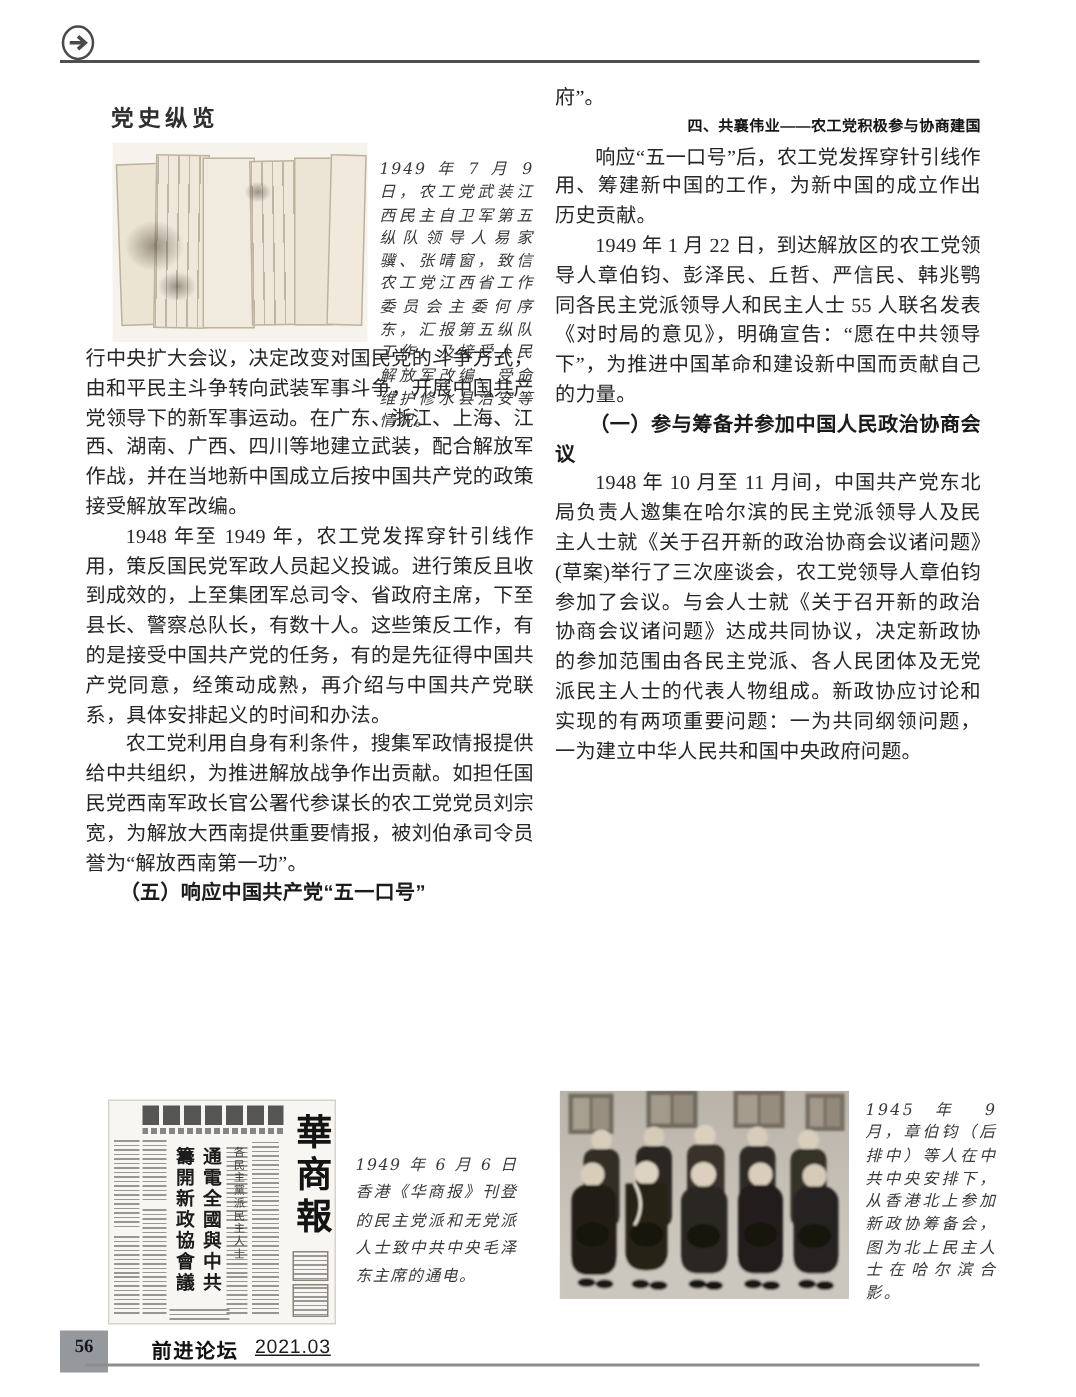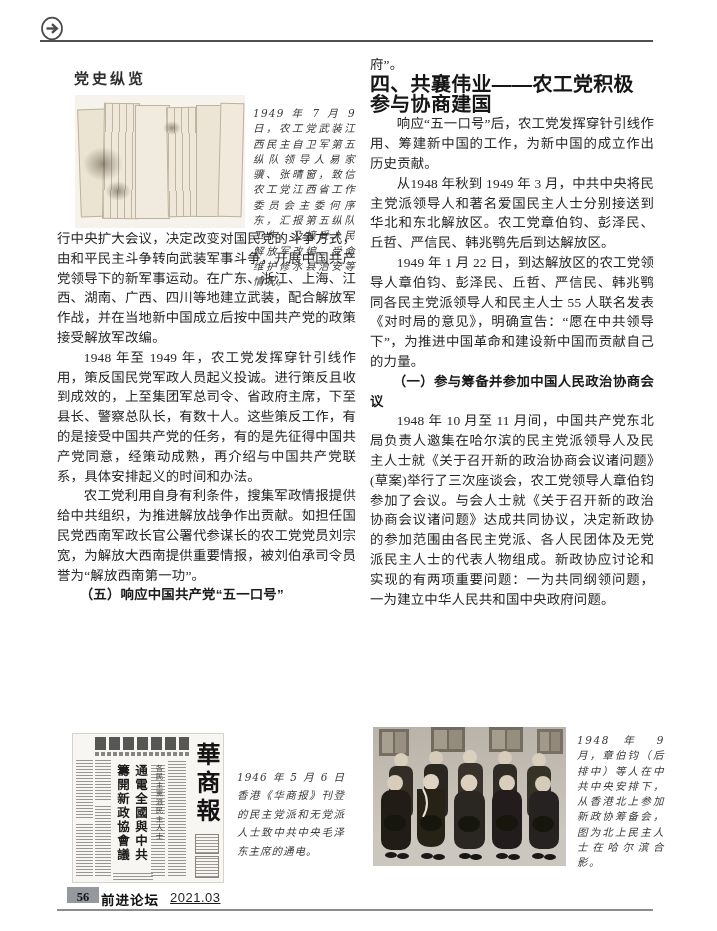--- a/index.html
+++ b/index.html
@@ -26,21 +26,21 @@
   .col-text p{margin:0;}
   .indent{text-indent:2em;}
   .subhead{
     margin:0;font-weight:700;text-indent:1.7em;
     font-family:"Liberation Sans","DejaVu Sans",sans-serif;
     font-size:13.4px;color:#1b1b1b;letter-spacing:.2px;
   }
   .section-head{
     margin:11px 0 9px 0;font-weight:700;
     font-family:"Liberation Sans","DejaVu Sans",sans-serif;
-    font-size:20px;color:#161616;letter-spacing:.3px;text-align:left;text-indent:0;
+    font-size:10px;color:#161616;letter-spacing:.3px;text-align:right;text-indent:0;
   }
   
   .caption{
     position:absolute;
     font-family:"DejaVu Serif","Liberation Serif",serif;
     font-style:italic;
     font-size:10.5px;line-height:15.3px;letter-spacing:1.2px;
     text-align:justify;color:#3a3a3a;
   }
   .caption.wide{line-height:18.4px;letter-spacing:1px;}
@@ -88,21 +88,21 @@
   .np-head .kicker{font-size:7.5px;letter-spacing:1px;color:#444;margin-bottom:2px;}
   .np-head .hl{
     font-family:"Liberation Sans","DejaVu Sans",sans-serif;
     font-weight:700;font-size:12.5px;letter-spacing:1.5px;line-height:16px;
   }
   .np-t{position:absolute;background:repeating-linear-gradient(0deg, rgba(55,55,55,.5) 0 1px, transparent 1px 3px);}
   
   .groupphoto{position:absolute;left:373px;top:727px;width:193px;height:139px;overflow:hidden;}
   
   .pg-badge{
-    position:absolute;left:67px;top:887px;width:32px;height:16px;
+    position:absolute;left:40px;top:887px;width:32px;height:28px;
     background:#95989c;color:#15151f;
     font-family:"Liberation Serif","DejaVu Serif",serif;
     font-weight:700;font-size:12.5px;line-height:20px;text-align:center;
   }
   .ft-journal{
     position:absolute;left:101px;top:889px;
     font-family:"Liberation Sans","DejaVu Sans",sans-serif;
     font-weight:700;font-size:13.5px;color:#111;letter-spacing:1px;
   }
   .ft-issue{
@@ -158,27 +158,26 @@
   </div>
   <div class="np-t" style="left:3px;top:26px;width:17px;height:58px;"></div>
   <div class="np-t" style="left:3px;top:90px;width:17px;height:52px;"></div>
   <div class="np-t" style="left:22px;top:26px;width:16px;height:40px;"></div>
   <div class="np-t" style="left:22px;top:70px;width:16px;height:72px;"></div>
   <div class="np-t" style="left:40px;top:138px;width:40px;height:8px;"></div>
   <div class="np-t" style="left:78px;top:30px;width:14px;height:50px;"></div>
   <div class="np-t" style="left:78px;top:84px;width:14px;height:58px;"></div>
   <div class="np-t" style="left:95px;top:26px;width:18px;height:116px;"></div>
 </div>
-<div class="caption wide" style="left:237px;top:768px;width:108px;">1946 年 5 月 6 日香港《华商报》刊登的民主党派和无党派人士致中共中央毛泽东主席的通电。</div>
+<div class="caption wide" style="left:237px;top:768px;width:108px;">1949 年 6 月 6 日香港《华商报》刊登的民主党派和无党派人士致中共中央毛泽东主席的通电。</div>
 
 <div class="col-text" style="left:370px;top:55px;width:284px;">
   <p>府”。</p>
   <p class="section-head">四、共襄伟业——农工党积极参与协商建国</p>
   <p class="indent">响应“五一口号”后，农工党发挥穿针引线作用、筹建新中国的工作，为新中国的成立作出历史贡献。</p>
-  <p class="indent">从1948 年秋到 1949 年 3 月，中共中央将民主党派领导人和著名爱国民主人士分别接送到华北和东北解放区。农工党章伯钧、彭泽民、丘哲、严信民、韩兆鹗先后到达解放区。</p>
   <p class="indent">1949 年 1 月 22 日，到达解放区的农工党领导人章伯钧、彭泽民、丘哲、严信民、韩兆鹗同各民主党派领导人和民主人士 55 人联名发表《对时局的意见》，明确宣告：“愿在中共领导下”，为推进中国革命和建设新中国而贡献自己的力量。</p>
   <p class="subhead">（一）参与筹备并参加中国人民政治协商会议</p>
   <p class="indent">1948 年 10 月至 11 月间，中国共产党东北局负责人邀集在哈尔滨的民主党派领导人及民主人士就《关于召开新的政治协商会议诸问题》(草案)举行了三次座谈会，农工党领导人章伯钧参加了会议。与会人士就《关于召开新的政治协商会议诸问题》达成共同协议，决定新政协的参加范围由各民主党派、各人民团体及无党派民主人士的代表人物组成。新政协应讨论和实现的有两项重要问题：一为共同纲领问题，一为建立中华人民共和国中央政府问题。</p>
 </div>
 
 <div class="groupphoto">
   <svg width="193" height="139" viewBox="0 0 193 139">
     <defs>
       <filter id="soft">
           <feGaussianBlur stdDeviation="0.7"></feGaussianBlur>
@@ -246,18 +245,18 @@
         <ellipse cx="92" cy="129" rx="6" ry="3" fill="#191714"></ellipse>
           <ellipse cx="103" cy="130" rx="6" ry="3" fill="#191714"></ellipse>
         <ellipse cx="129" cy="129" rx="6" ry="3" fill="#1a1815"></ellipse>
           <ellipse cx="141" cy="130" rx="6" ry="3" fill="#1a1815"></ellipse>
         <ellipse cx="165" cy="129" rx="6" ry="3" fill="#1b1916"></ellipse>
           <ellipse cx="177" cy="130" rx="6" ry="3" fill="#1b1916"></ellipse>
       </g>
     </g>
   </svg>
 </div>
-<div class="caption" style="left:577px;top:733px;width:88px;letter-spacing:1.6px;">1948 年 9 月，章伯钧（后排中）等人在中共中央安排下，从香港北上参加新政协筹备会，图为北上民主人士在哈尔滨合影。</div>
+<div class="caption" style="left:577px;top:733px;width:88px;letter-spacing:1.6px;">1945 年 9 月，章伯钧（后排中）等人在中共中央安排下，从香港北上参加新政协筹备会，图为北上民主人士在哈尔滨合影。</div>
 
 <div class="pg-badge">56</div>
 <div class="ft-journal">前进论坛</div>
 <div class="ft-issue">2021.03</div>
 <div class="ft-rule"></div>
 
 </body></html>

